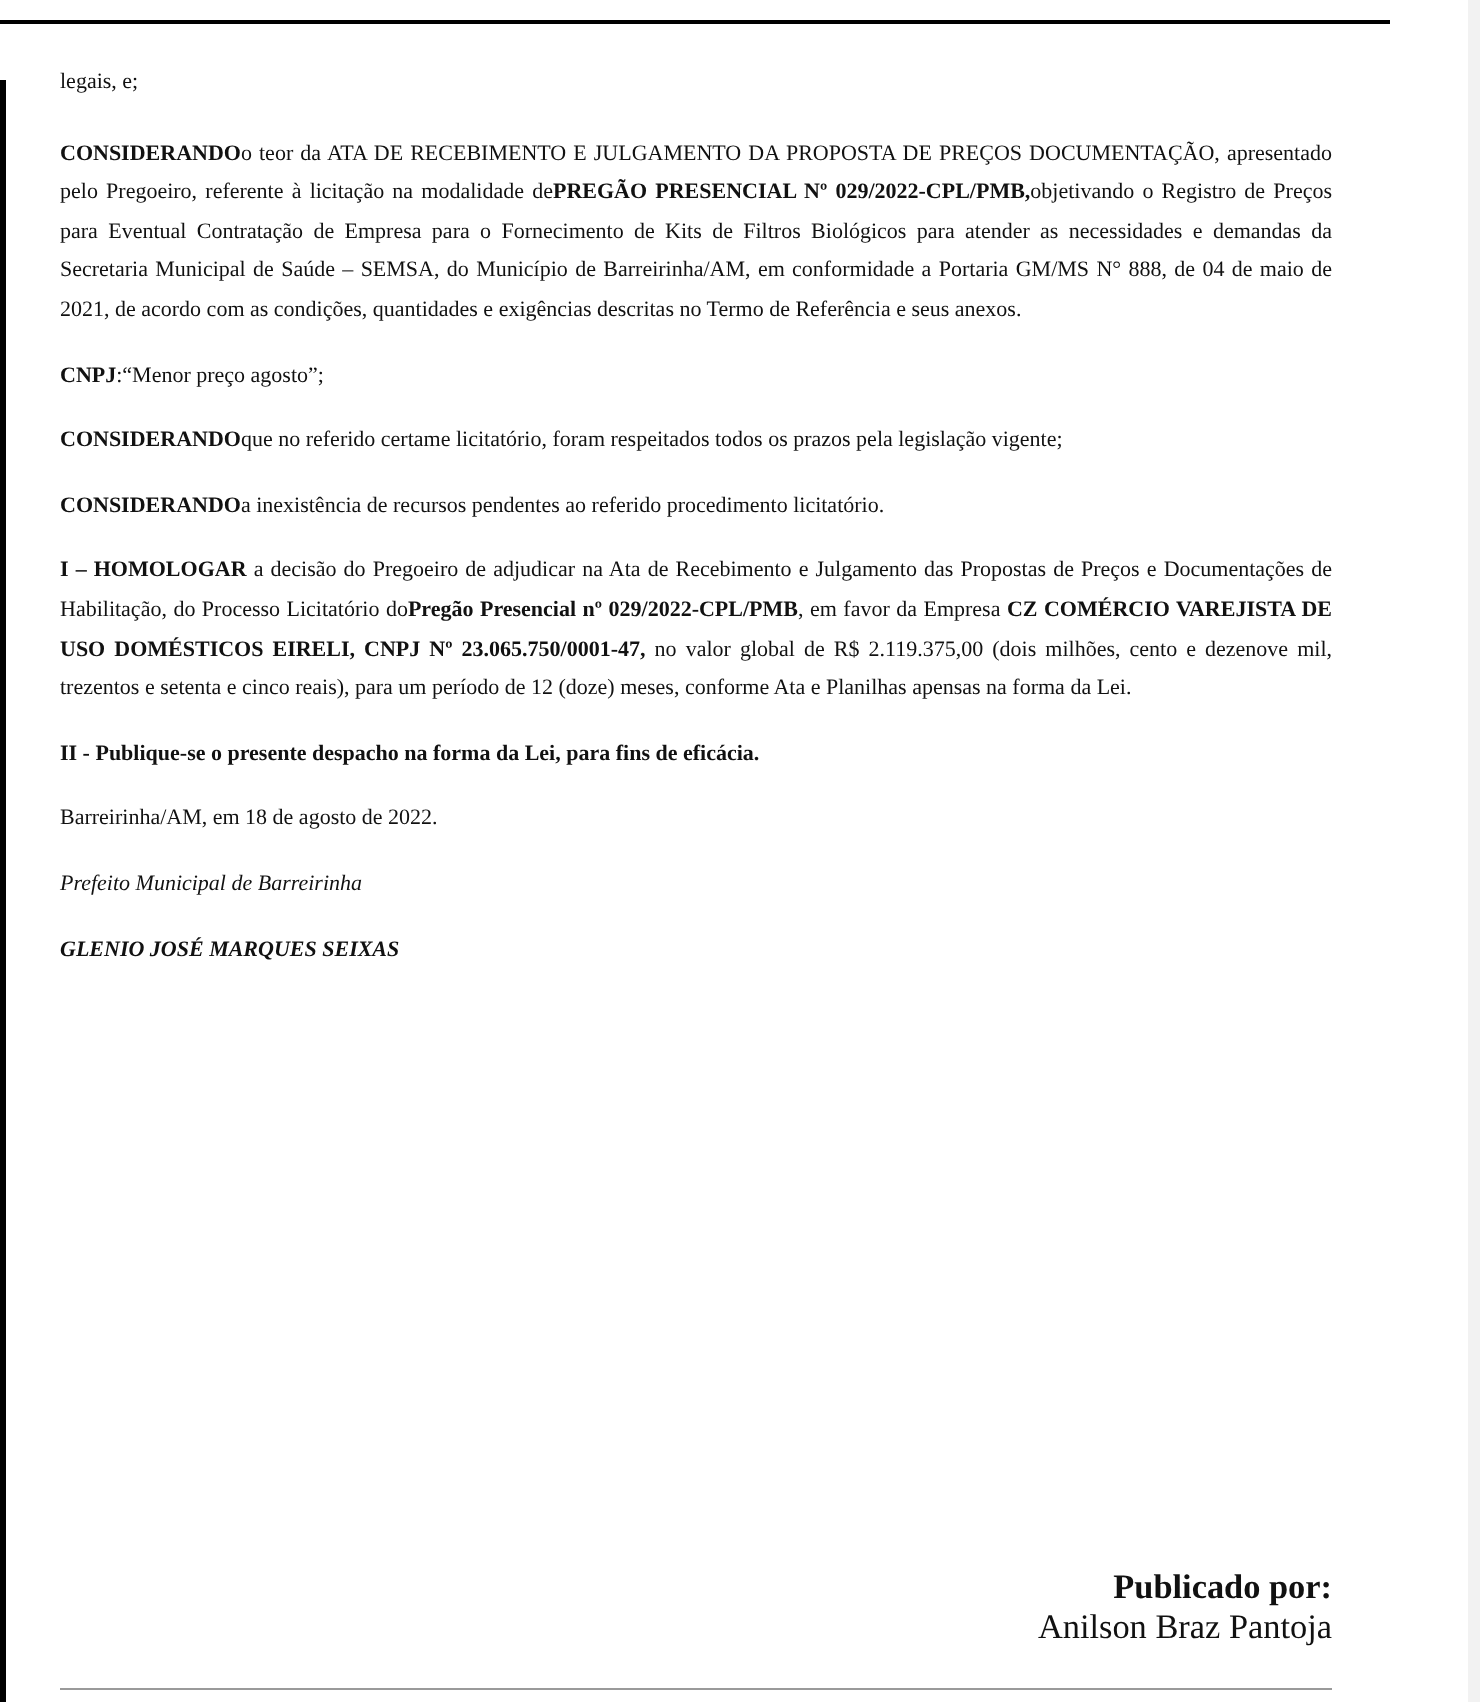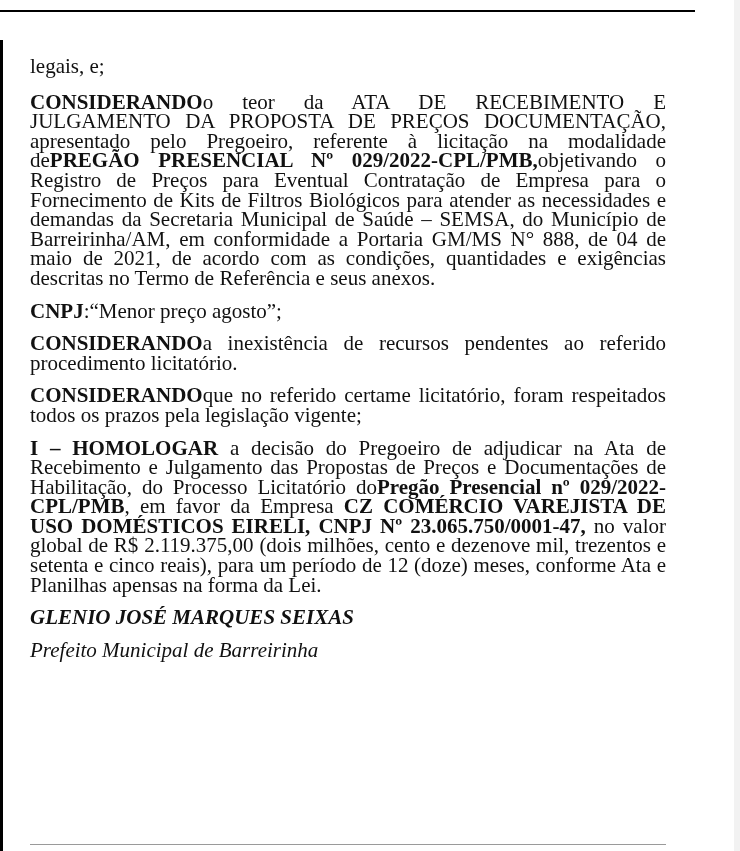--- a/index.html
+++ b/index.html
@@ -6,22 +6,22 @@
   body {
     width: 740px; height: 851px; overflow: hidden; position: relative;
     background: #ffffff; color: #111;
     font-family: "Liberation Serif", "DejaVu Serif", serif;
   }
   .top-rule { position: absolute; left: 0; top: 10px; width: 695px; height: 2px; background: #000; }
   .left-rule { position: absolute; left: 0; top: 40px; width: 3px; height: 811px; background: #000; }
   .right-strip { position: absolute; right: 0; top: 0; width: 6px; height: 851px; background: #f2f2f2; }
   .bottom-rule { position: absolute; left: 30px; top: 844px; width: 636px; height: 1px; background: #9a9a9a; }
   .content {
-    position: absolute; left: 30px; top: 57px; width: 636px;
-    font-size: 21px; line-height: 19.6px;
+    position: absolute; left: 30px; top: 32px; width: 636px;
+    font-size: 11px; line-height: 19.6px;
   }
   .content p { margin: 0 0 13px 0; text-align: justify; }
   .b { font-weight: bold; margin-top: 16px; }
   .i { font-style: italic; }
   .left { text-align: left !important; }
   #p-legais { margin-bottom: 16px; }
   .sig-name { font-weight: bold; font-style: italic; margin-top: 2px; }
   .pub {
     position: absolute; left: 300px; top: 768px; width: 366px;
     text-align: right; font-size: 17.2px; line-height: 20px;
@@ -34,30 +34,34 @@
 <div class="left-rule"></div>
 <div class="right-strip"></div>
 
 <div class="content">
   <p id="p-legais" class="left">legais, e;</p>
 
   <p><span class="b">CONSIDERANDO</span><span>o teor da ATA DE RECEBIMENTO E JULGAMENTO DA PROPOSTA DE PREÇOS DOCUMENTAÇÃO, apresentado pelo Pregoeiro, referente à licitação na modalidade de</span><span class="b">PREGÃO PRESENCIAL Nº 029/2022-CPL/PMB,</span><span>objetivando o Registro de Preços para Eventual Contratação de Empresa para o Fornecimento de Kits de Filtros Biológicos para atender as necessidades e demandas da Secretaria Municipal de Saúde – SEMSA, do Município de Barreirinha/AM, em conformidade a Portaria GM/MS N° 888, de 04 de maio de 2021, de acordo com as condições, quantidades e exigências descritas no Termo de Referência e seus anexos.</span></p>
 
   <p class="left"><span class="b">CNPJ</span><span>:“Menor preço agosto”;</span></p>
 
+  <p><span class="b">CONSIDERANDO</span><span>que no referido certame licitatório, foram respeitados todos os prazos pela legislação vigente;</span></p>
+
   <p><span class="b">CONSIDERANDO</span><span>a inexistência de recursos pendentes ao referido procedimento licitatório.</span></p>
-
-  <p><span class="b">CONSIDERANDO</span><span>que no referido certame licitatório, foram respeitados todos os prazos pela legislação vigente;</span></p>
 
 
   <p><span class="b">I – HOMOLOGAR</span><span> a decisão do Pregoeiro de adjudicar na Ata de Recebimento e Julgamento das Propostas de Preços e Documentações de Habilitação, do Processo Licitatório do</span><span class="b">Pregão Presencial nº 029/2022-CPL/PMB</span><span>, em favor da Empresa </span><span class="b">CZ COMÉRCIO VAREJISTA DE USO DOMÉSTICOS EIRELI, CNPJ Nº 23.065.750/0001-47,</span><span> no valor global de R$ 2.119.375,00 (dois milhões, cento e dezenove mil, trezentos e setenta e cinco reais), para um período de 12 (doze) meses, conforme Ata e Planilhas apensas na forma da Lei.</span></p>
 
+  <p class="b left">II - Publique-se o presente despacho na forma da Lei, para fins de eficácia.</p>
 
+  <p class="left">Barreirinha/AM, em 18 de agosto de 2022.</p>
+
+  <p class="left i">Prefeito Municipal de Barreirinha</p>
 
   <p class="left sig-name">GLENIO JOSÉ MARQUES SEIXAS</p>
-
-  <p class="left i">Prefeito Municipal de Barreirinha</p>
 </div>
 
 <div class="pub">
+  <div class="b">Publicado por:</div>
+  <div>Anilson Braz Pantoja</div>
 </div>
 
 <div class="bottom-rule"></div>
 
 </body></html>

